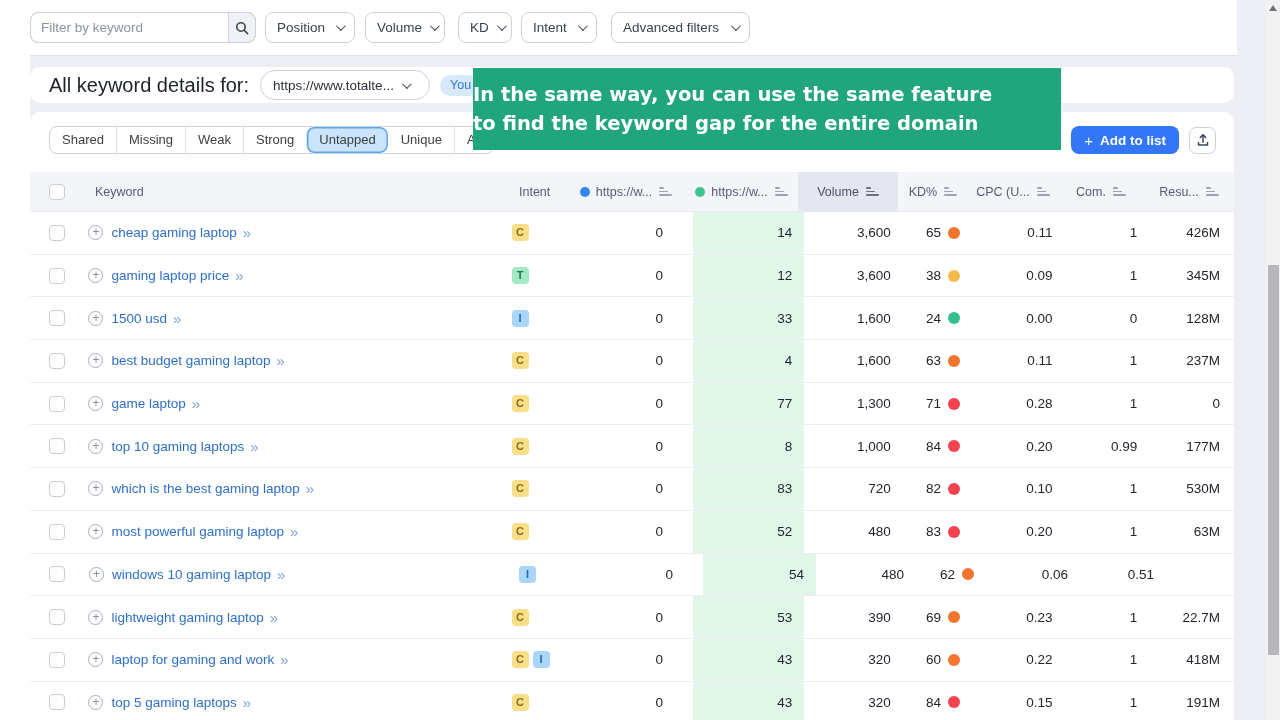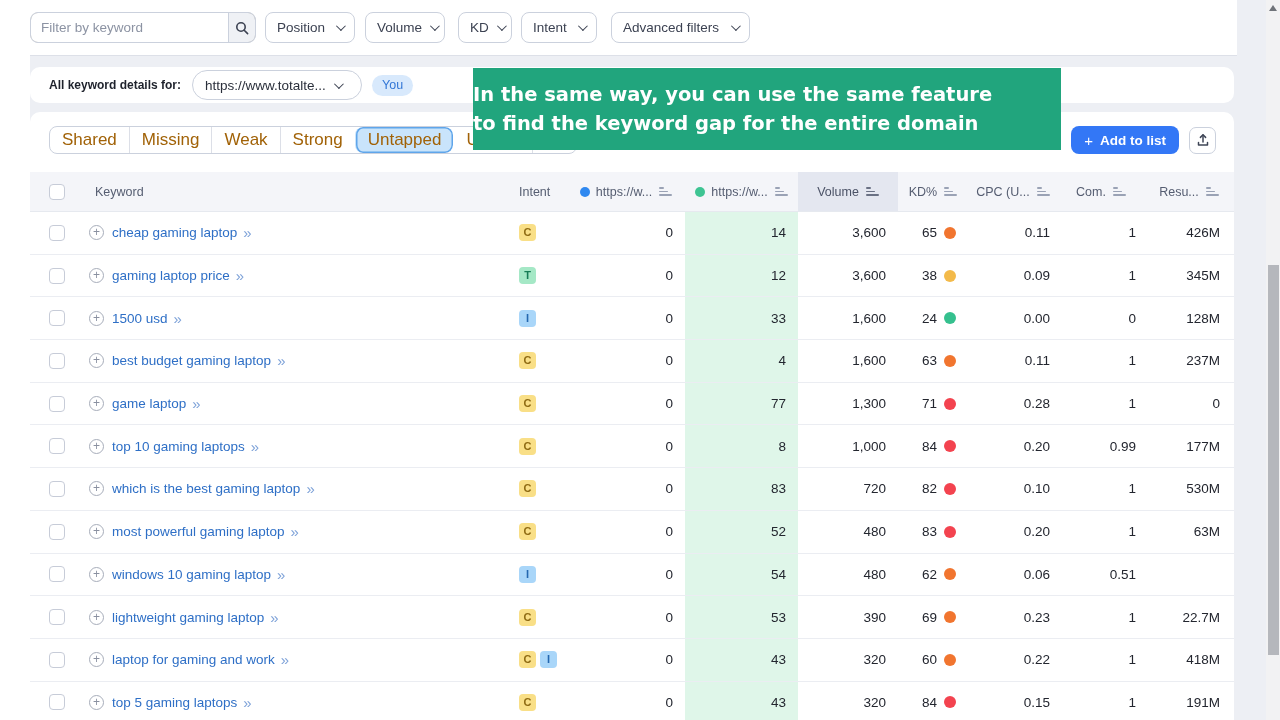--- a/index.html
+++ b/index.html
@@ -26,40 +26,40 @@
     align-items:center; justify-content:center; cursor:pointer; }
   .pill { position:absolute; top:12px; height:31px; border:1px solid #CBD1DD; border-radius:8px;
     background:#fff; display:flex; align-items:center; justify-content:space-between;
     padding:0 11px; font-size:13.5px; color:#3C4252; cursor:pointer; }
   .chev { width:7px; height:7px; border-right:1.6px solid #3C4252; border-bottom:1.6px solid #3C4252;
     transform:rotate(45deg) translateY(-2px); margin-left:8px; flex:none; }
 
   
   .details-bar { position:absolute; left:30px; top:67px; width:1204px; height:36px; background:#fff;
     border-radius:10px; display:flex; align-items:center; }
-  .details-label { margin-left:19px; font-size:12px; font-weight:bold; color:#1E222C; }
+  .details-label { margin-left:19px; font-size:20px; font-weight:normal; color:#1E222C; }
   .domain-select { margin-left:11px; width:170px; height:30px; border:1px solid #CBD1DD; border-radius:15px;
     display:flex; align-items:center; justify-content:flex-start; padding:0 12px; font-size:13.5px;
     color:#2A2F3B; cursor:pointer; white-space:nowrap; }
   .you-badge { margin-left:10px; height:21px; line-height:21px; padding:0 10px; border-radius:11px;
     background:#D8E9FC; color:#3377D6; font-size:12.5px; }
 
   
   .banner { position:absolute; left:473px; top:68px; width:588px; height:82px; z-index:5;
     display:flex; flex-direction:column; align-items:flex-start; justify-content:center;
     color:#fff; font-family:"DejaVu Sans",sans-serif; font-weight:600; font-size:19.5px; line-height:29px;
     text-align:center; }
 
   
   .main-card { position:absolute; left:30px; top:112px; width:1204px; height:608px; background:#fff;
     border-radius:10px 10px 0 0; overflow:hidden; }
   .tabs-row { position:absolute; left:19px; top:14px; width:1167px; height:28px; display:flex;
     justify-content:space-between; align-items:center; }
   .tab-group { display:flex; border:1px solid #CBD1DD; border-radius:8px; background:#fff; height:28px; }
-  .tab { padding:0 12px; line-height:26px; font-size:17px; color:#a16207; cursor:pointer;
+  .tab { padding:0 12px; line-height:26px; font-size:13px; color:#404040; cursor:pointer;
     border-left:1px solid #DCDFE7; white-space:nowrap; }
   .tab:first-child { border-left:none; border-radius:7px 0 0 7px; }
   .tab:last-child { border-radius:0 7px 7px 0; }
   .tab.selected { background:#C9E4FB; box-shadow:inset 0 0 0 1.5px #5FA5EA; border-radius:8px;
     border-left-color:transparent; }
   .tab.selected + .tab { border-left-color:transparent; }
   .actions { display:flex; gap:10px; align-items:center; }
   .add-btn { height:28px; border-radius:8px; background:#3377F6; color:#fff; font-size:13.5px; font-weight:600;
     display:flex; align-items:center; padding:0 13px; cursor:pointer; }
   .add-plus { font-size:15px; font-weight:400; margin-right:7px; }
@@ -76,21 +76,21 @@
   .c-check { width:53px; padding-left:19px; }
   .c-kw { width:422px; padding-left:6px; }
   .c-intent { width:62px; padding-left:14px; }
   .c-d1 { width:118px; justify-content:flex-end; padding-right:12px; }
   .c-d2 { width:113px; justify-content:flex-end; padding-right:12px; }
   .c-vol { width:100px; justify-content:flex-end; padding-right:12px; }
   .c-kd { width:70px; justify-content:flex-end; padding-right:12px; }
   .c-cpc { width:90px; justify-content:flex-end; padding-right:8px; }
   .c-com { width:86px; justify-content:flex-end; padding-right:8px; }
   .c-res { width:90px; justify-content:flex-end; padding-right:14px; }
-  .t-row .c-d2 { background:#DFF6E9; }
+  .t-row .c-d2 { background:#DFF6E9;margin-left:18px; }
   .h-center { justify-content:center; padding-right:0; }
   .h-vol { background:#E4E7F0; color:#4B5266; }
   .checkbox { width:16px; height:16px; border:1.5px solid #C7CCD8; border-radius:4px; background:#fff;
     cursor:pointer; flex:none; }
   .plus-icon { width:15px; height:15px; border:1.2px solid #A7ADBA; border-radius:50%; color:#8A90A0;
     font-size:12px; line-height:12.5px; text-align:center; flex:none; cursor:pointer; }
   .kw-link { color:#2E6FC6; text-decoration:none; margin-left:8px; cursor:pointer; white-space:nowrap; }
   .kw-arrows { color:#7FA3D9; font-size:15px; margin-left:6px; cursor:pointer; }
   .badge { width:17px; height:17px; border-radius:4px; font-size:11px; font-weight:bold; line-height:17px;
     text-align:center; margin-right:4px; flex:none; }

